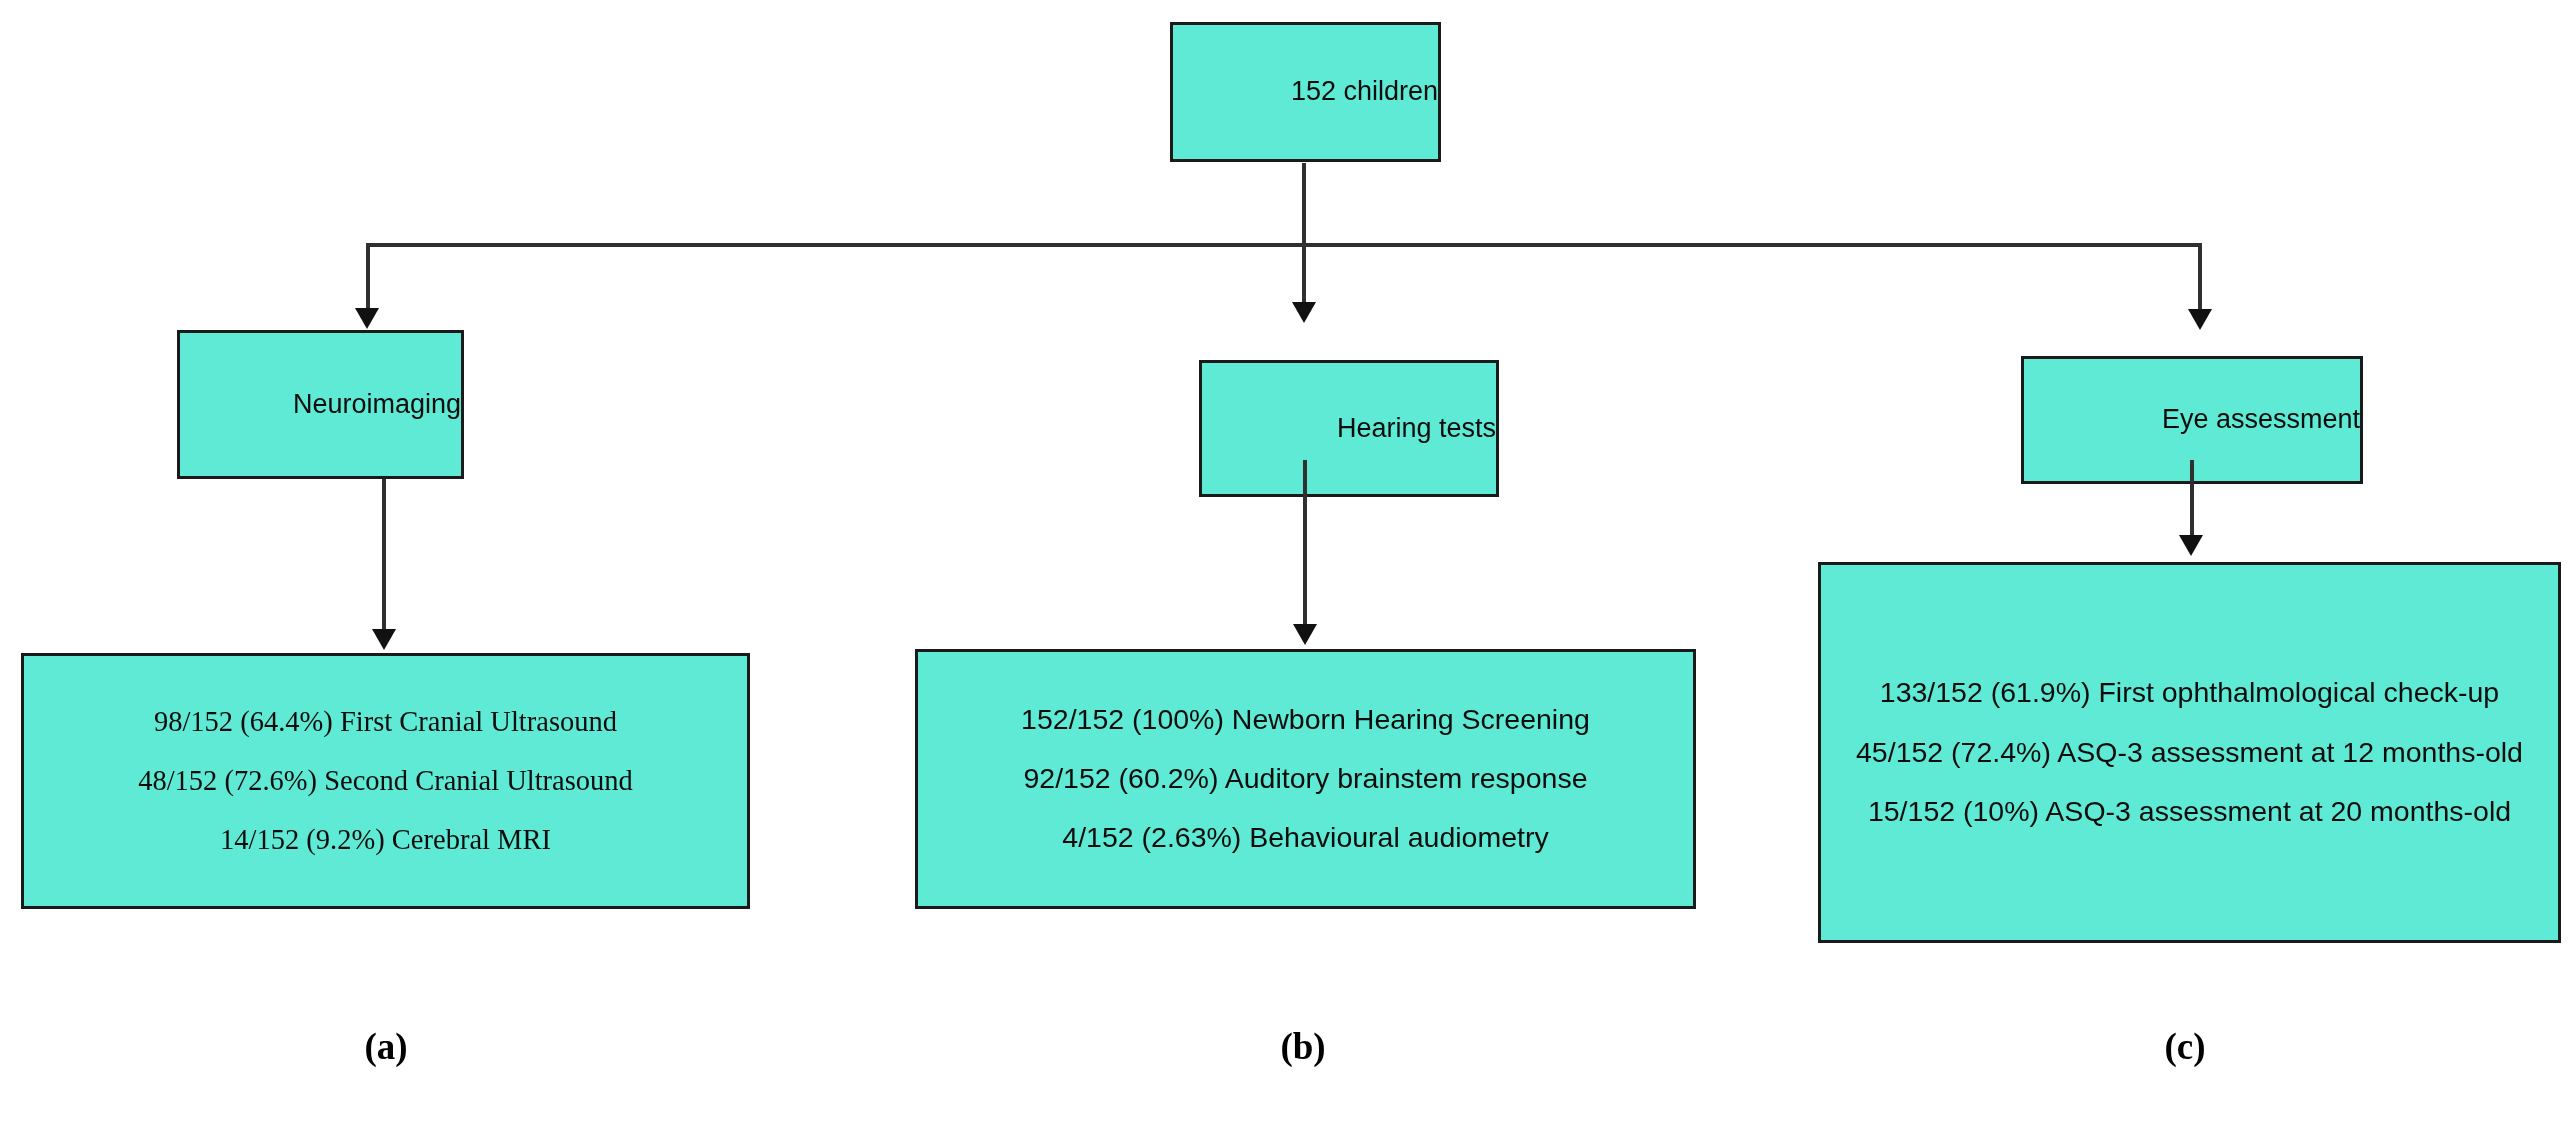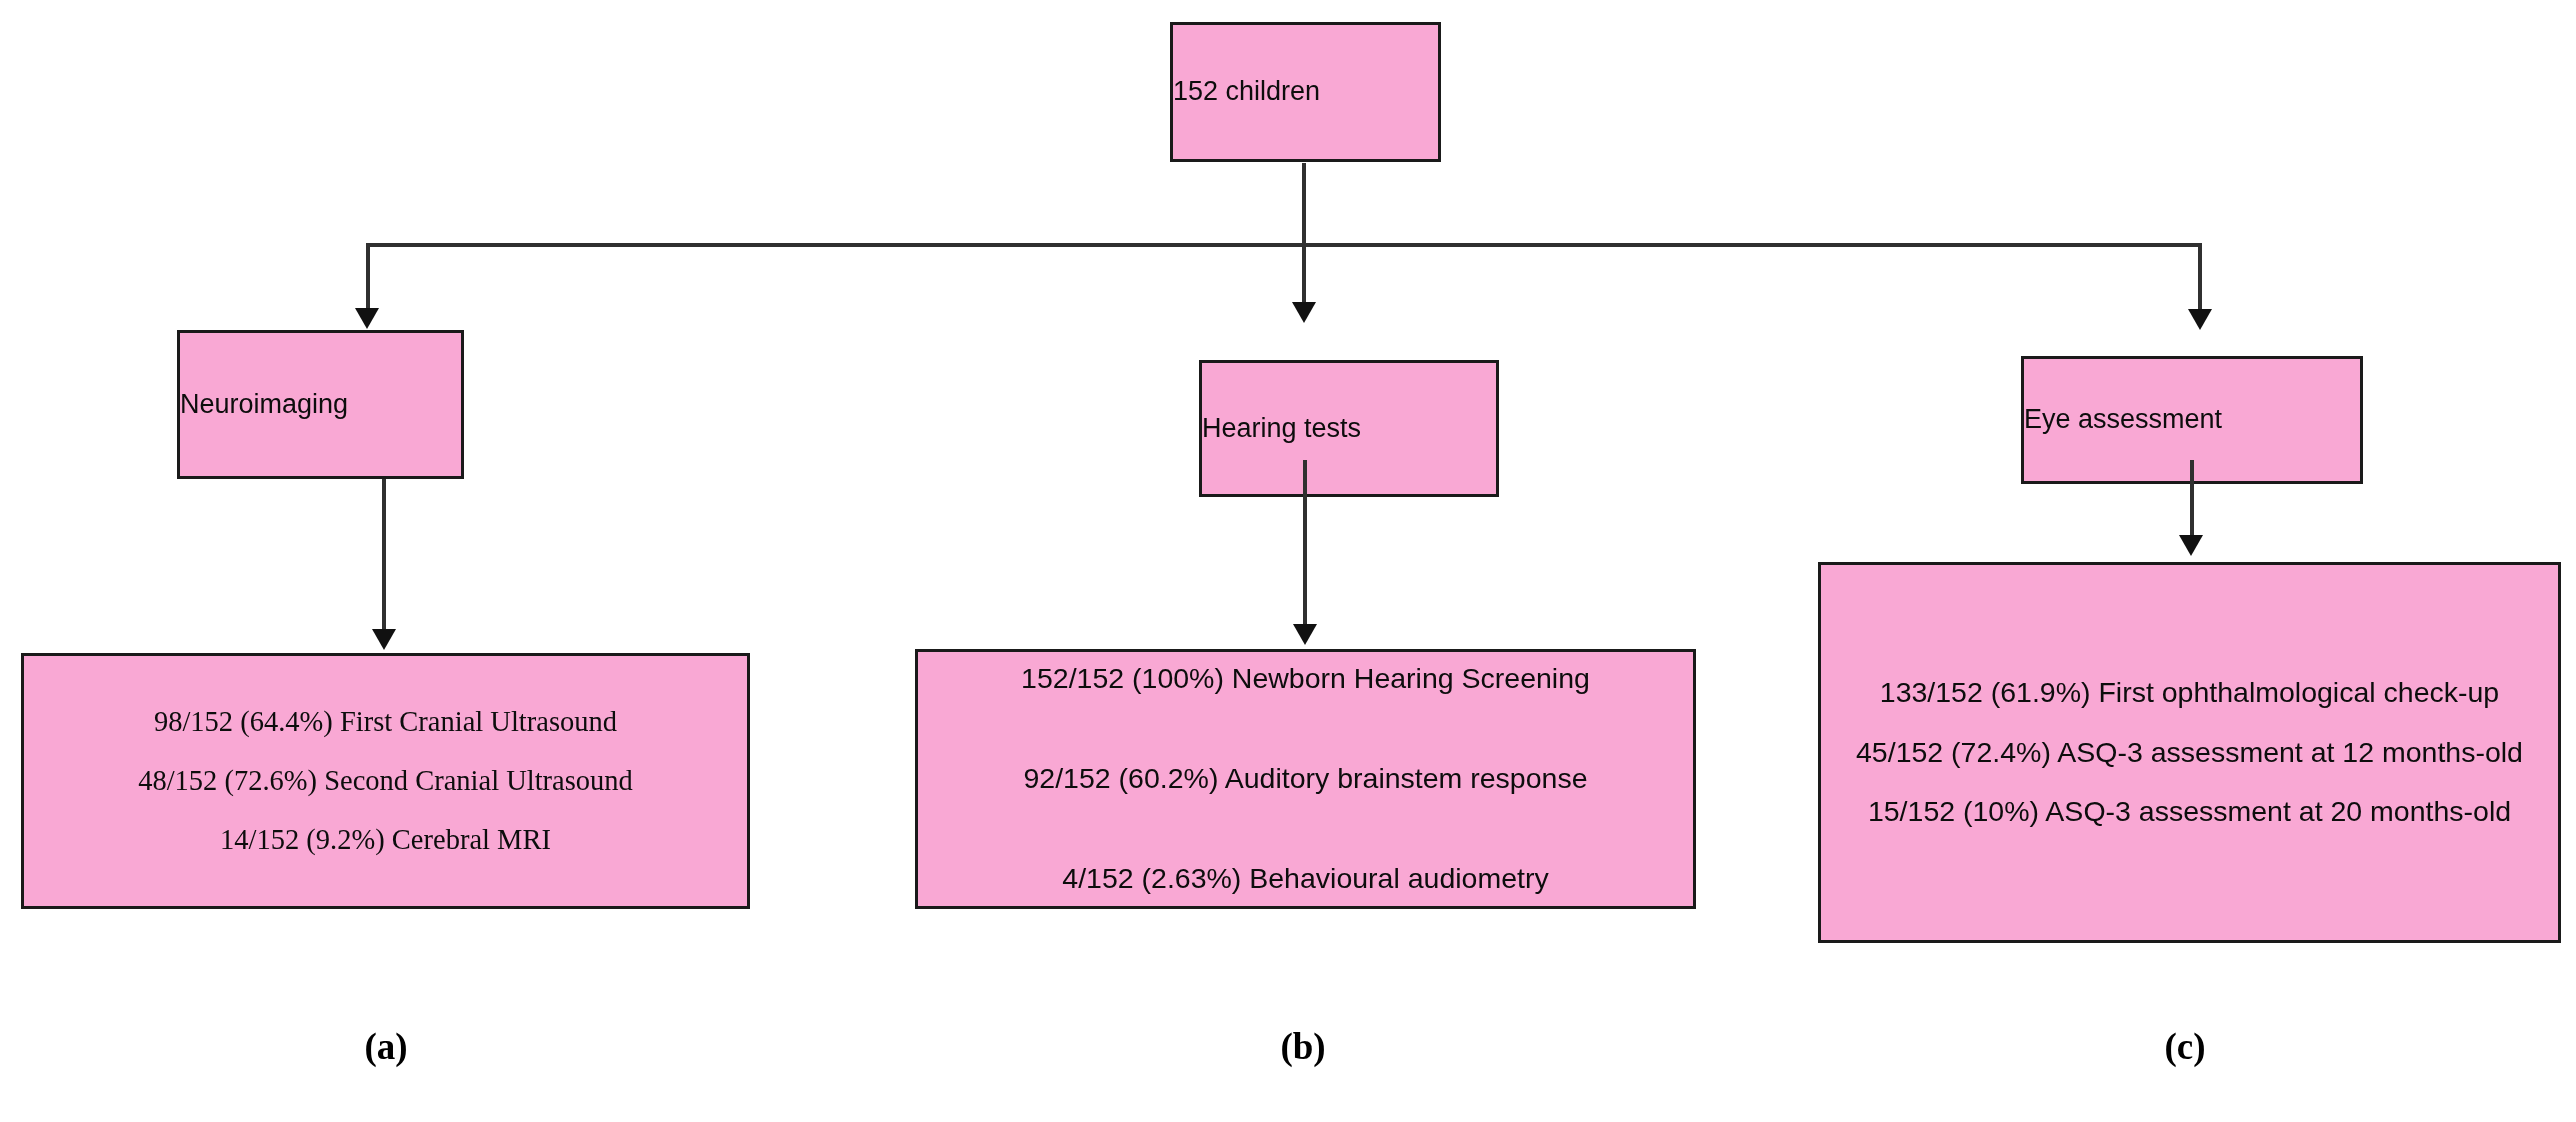--- a/index.html
+++ b/index.html
@@ -12,24 +12,24 @@
     width: 2576px;
     height: 1123px;
     background: #ffffff;
     font-family: "Liberation Sans", sans-serif;
     overflow: hidden;
   }
   .node {
     position: absolute;
     box-sizing: border-box;
     border: 3.2px solid #1a1a1a;
-    background: #f9a8d4;
+    background: #5eead4;
     display: flex;
     flex-direction: column;
-    align-items: flex-start;
+    align-items: flex-end;
     justify-content: center;
     text-align: center;
     color: #0d0d0d;
   }
   .node-label {
     font-size: 27px;
     line-height: 1.25;
     white-space: nowrap;
   }
   .detail-box {
@@ -113,21 +113,21 @@
 
   <div class="connector v-line" style="left:2190px; top:460px; height:77px;"></div>
   <div class="arrow-head" style="left:2179px; top:535px;"></div>
 
   <div class="node detail-box" style="left:21px; top:653px; width:729px; height:256px;font-family:Liberation Serif, serif;">
     <div class="detail-line">98/152 (64.4%) First Cranial Ultrasound</div>
     <div class="detail-line">48/152 (72.6%) Second Cranial Ultrasound</div>
     <div class="detail-line">14/152 (9.2%) Cerebral MRI</div>
   </div>
 
-  <div class="node detail-box" style="left:915px; top:649px; width:781px; height:260px;gap:41px;">
+  <div class="node detail-box" style="left:915px; top:649px; width:781px; height:260px;">
     <div class="detail-line">152/152 (100%) Newborn Hearing Screening</div>
     <div class="detail-line">92/152 (60.2%) Auditory brainstem response</div>
     <div class="detail-line">4/152 (2.63%) Behavioural audiometry</div>
   </div>
 
   <div class="node detail-box" style="left:1818px; top:562px; width:743px; height:381px;">
     <div class="detail-line wrap">133/152 (61.9%) First ophthalmological check-up</div>
     <div class="detail-line wrap">45/152 (72.4%) ASQ-3 assessment at 12 months-old</div>
     <div class="detail-line wrap">15/152 (10%) ASQ-3 assessment at 20 months-old</div>
   </div>

